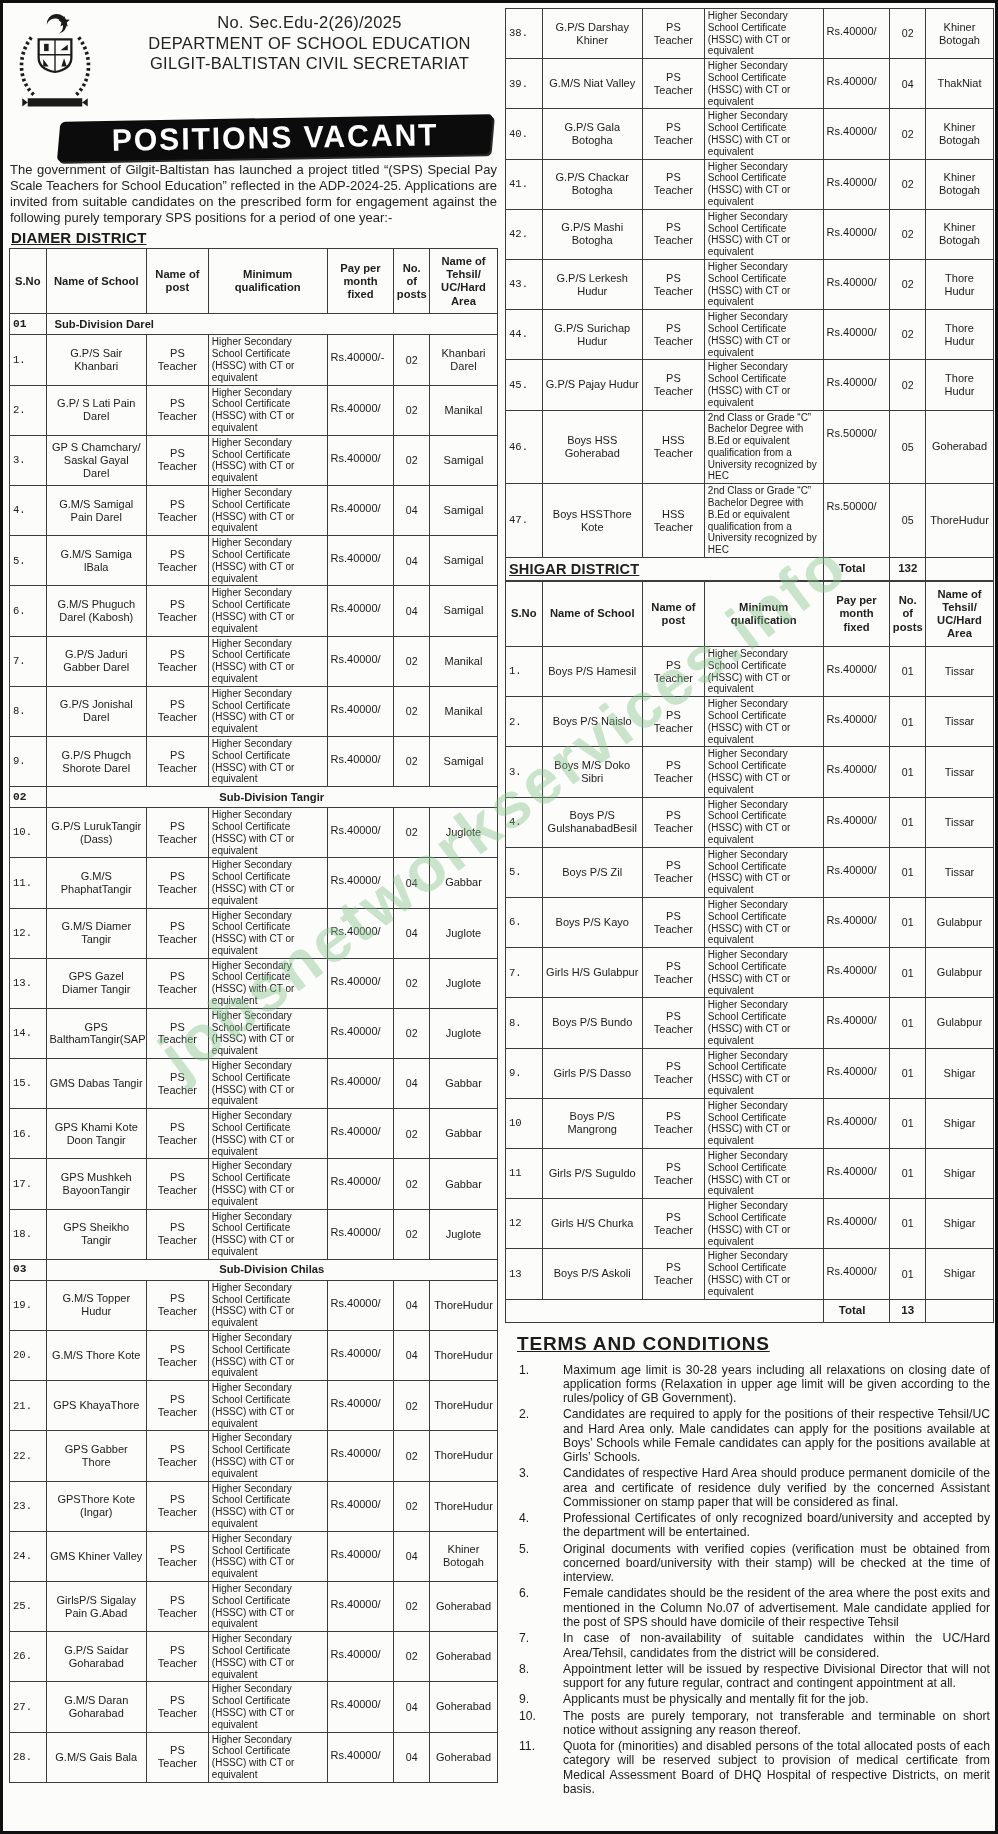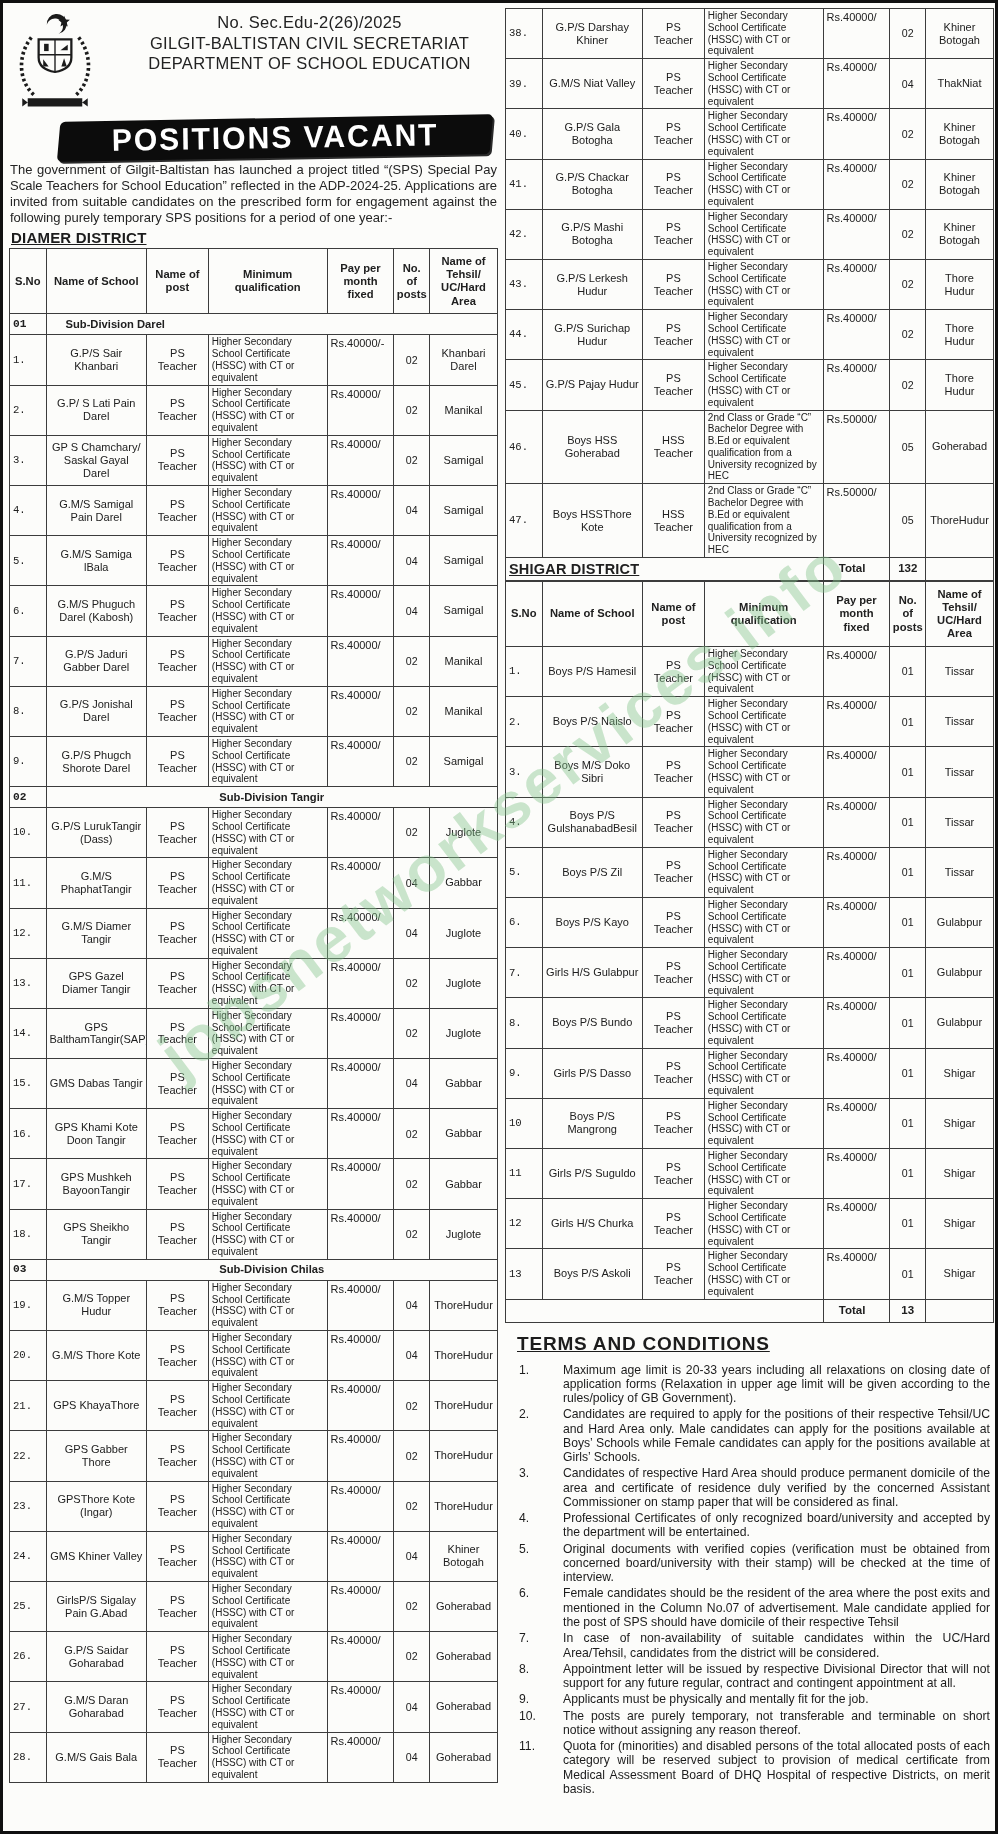--- a/index.html
+++ b/index.html
@@ -32,25 +32,25 @@
   
   table.tbl{border-collapse:collapse; width:100%; table-layout:fixed; background:#fcfcfa;}
   .tbl th,.tbl td{border:1px solid #3c3c3c; padding:1px 3px; font-size:10.6px; line-height:1.18; color:#202020; overflow:hidden;}
   .tbl th{font-weight:bold; font-size:11.2px; text-align:center; vertical-align:middle; height:60px; padding:2px;}
   .c-sno{width:36px;} .c-school{width:99px;} .c-post{width:61px;}
   .c-qual{width:117px;} .c-pay{width:66px;} .c-posts{width:35px;} .c-teh{width:67px;}
   td.sno{text-align:left; vertical-align:middle;font-family:Liberation Mono, monospace;}
   td.school{text-align:center; vertical-align:middle; font-size:11px;}
   td.post{text-align:center; vertical-align:middle; font-size:11px;}
   td.qual{text-align:left; vertical-align:middle; font-size:10px;margin-top:40px;}
-  td.pay{text-align:left; vertical-align:top; font-size:11px; padding-top:2px;}
+  td.pay{text-align:left; vertical-align:top; font-size:11px; padding-top:16px;}
   td.posts{text-align:center; vertical-align:middle;}
   td.teh{text-align:center; vertical-align:middle; font-size:11px;}
   tr.subrow td{font-weight:bold; font-size:11.2px; height:18px;}
-  tr.subrow td.sublabel-left{text-align:left; padding-left:19px;}
+  tr.subrow td.sublabel-left{text-align:left; padding-left:8px;}
   tr.subrow td.sublabel-center{text-align:center;}
   tr.totalrow td{height:20px; font-size:11.5px;}
   tr.totalrow .district{border-right:none; font-weight:bold;}
   tr.totalrow .district span{font-size:14.5px; text-decoration:underline; letter-spacing:.2px;}
   tr.totalrow .tlabel{text-align:right; font-weight:bold; padding-right:24px;}
   tr.totalrow .tval{text-align:center; font-weight:bold;}
 
   
   .sec-title{font-size:19px; font-weight:bold; text-decoration:underline; letter-spacing:.8px; margin:10px 0 8px 12px;}
   .term{display:flex; margin-bottom:2px;}
@@ -90,22 +90,22 @@
               <path d="M37,52 l6,8 h-6 z" stroke="none"></path>
               <path d="M57,60 l3,-9 3,9 z" stroke="none"></path>
               <path d="M24,28 C8,48 10,78 28,92" fill="none" stroke-width="4" stroke-dasharray="3,3"></path>
               <path d="M76,28 C92,48 90,78 72,92" fill="none" stroke-width="4" stroke-dasharray="3,3"></path>
               <path d="M20,95 h60 v9 h-60 z M14,95 l6,4.5 -6,4.5 z M86,95 l-6,4.5 6,4.5 z" stroke="none"></path>
             </g>
           </svg>
         </div>
         <div class="hdr-txt">
           <div class="l">No. Sec.Edu-2(26)/2025</div>
+          <div class="l">DEPARTMENT OF SCHOOL EDUCATION</div>
           <div class="l">GILGIT-BALTISTAN CIVIL SECRETARIAT</div>
-          <div class="l">DEPARTMENT OF SCHOOL EDUCATION</div>
         </div>
       </div>
 
       <div class="banner">
         <span>POSITIONS VACANT</span>
       </div>
 
       <div class="intro">The government of Gilgit-Baltistan has launched a project titled “(SPS) Special Pay Scale Teachers for School Education” reflected in the ADP-2024-25. Applications are invited from suitable candidates on the prescribed form for engagement against the following purely temporary SPS positions for a period of one year:-</div>
 
       <div class="dist-title">DIAMER DISTRICT</div>
@@ -657,21 +657,21 @@
               <td class="tval">13</td>
               <td class=""></td>
             </tr>
           </tbody>
       </table>
 
       <div class="sec-title">TERMS AND CONDITIONS</div>
       <div id="terms-list">
           <div class="term">
             <div class="num">1.</div>
-            <div class="txt">Maximum age limit is 20-33 years including all relaxations on closing date of application forms (Relaxation in upper age limit will be given according to the rules/policy of GB Government).</div>
+            <div class="txt">Maximum age limit is 30-28 years including all relaxations on closing date of application forms (Relaxation in upper age limit will be given according to the rules/policy of GB Government).</div>
           </div>
           <div class="term">
             <div class="num">2.</div>
             <div class="txt">Candidates are required to apply for the positions of their respective Tehsil/UC and Hard Area only. Male candidates can apply for the positions available at Boys’ Schools while Female candidates can apply for the positions available at Girls’ Schools.</div>
           </div>
           <div class="term">
             <div class="num">3.</div>
             <div class="txt">Candidates of respective Hard Area should produce permanent domicile of the area and certificate of residence duly verified by the concerned Assistant Commissioner on stamp paper that will be considered as final.</div>
           </div>
           <div class="term">

